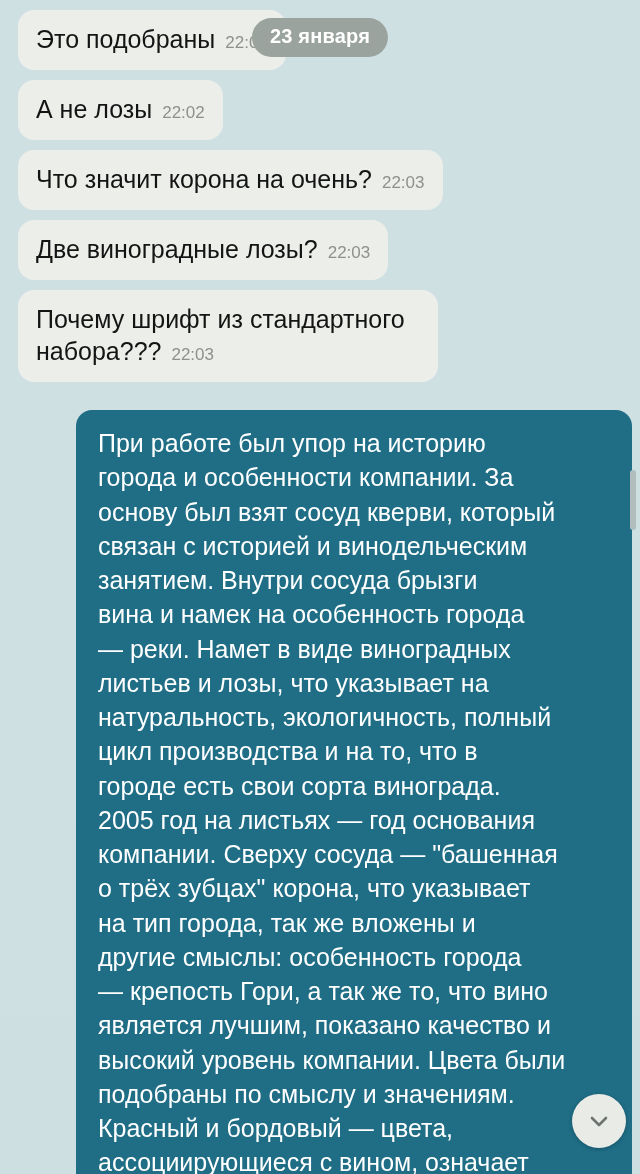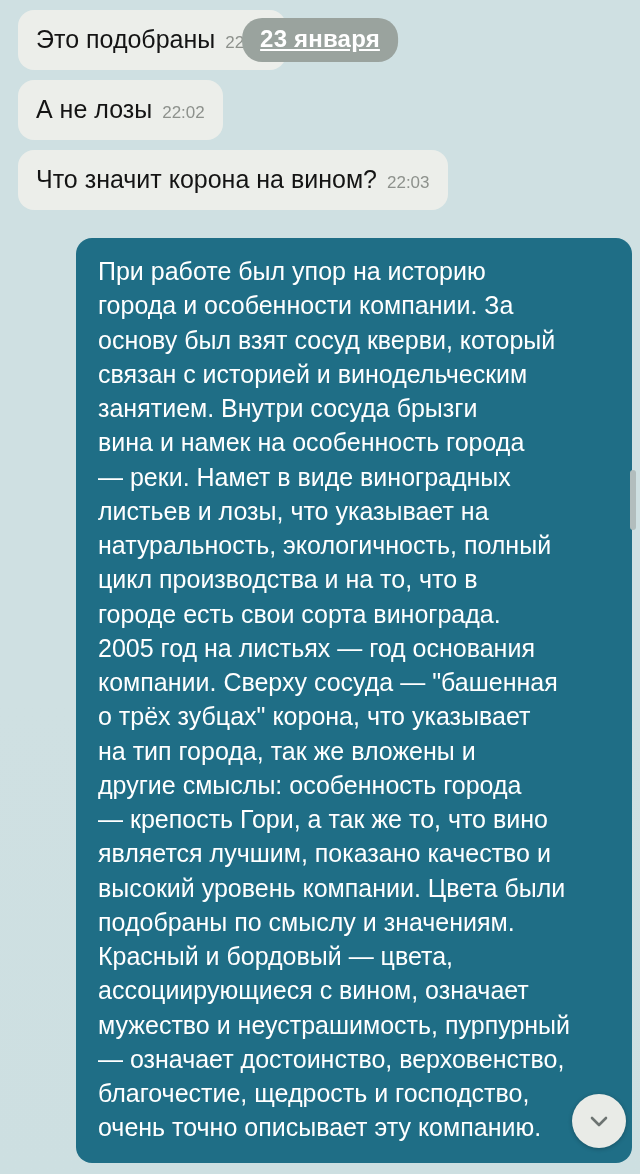--- a/index.html
+++ b/index.html
@@ -19,27 +19,26 @@
     background: linear-gradient(180deg, #cfe0e2 0%, #cfe0e2 60%, #cddfe1 100%);
     overflow: hidden;
   }
   .date-badge {
     position: absolute;
     top: 18px;
     left: 50%;
     transform: translateX(-50%);
     background: #9aa39e;
     color: #ffffff;
-    font-size: 24px;
+    font-size: 20px;
     font-weight: bold;
     padding: 7px 18px 9px 18px;
     border-radius: 20px;
     z-index: 5;
     letter-spacing: 0.2px;
-    text-decoration: underline;
   }
   .msg-list {
     position: relative;
     padding: 10px 0 0 0;
   }
   .bubble {
     position: relative;
     background: #eceeea;
     border-radius: 16px;
     padding: 13px 18px 15px 18px;
@@ -130,25 +129,35 @@
     </div>
 
     <div class="row">
       <div class="bubble">
         <span class="text">А не лозы</span><span class="time">22:02</span>
       </div>
     </div>
 
     <div class="row">
       <div class="bubble">
-        <span class="text">Что значит корона на вином?</span><span class="time">22:03</span>
-      </div>
-    </div>
-
-
+        <span class="text">Что значит корона на очень?</span><span class="time">22:03</span>
+      </div>
+    </div>
+
+    <div class="row">
+      <div class="bubble">
+        <span class="text">Две виноградные лозы?</span><span class="time">22:03</span>
+      </div>
+    </div>
+
+    <div class="row">
+      <div class="bubble" style="max-width:420px;">
+        <span class="text">Почему шрифт из стандартного набора???</span><span class="time">22:03</span>
+      </div>
+    </div>
 
     <div class="outgoing-wrap">
       <div class="bubble-out">При работе был упор на историю
 города и особенности компании. За
 основу был взят сосуд кверви, который
 связан с историей и винодельческим
 занятием. Внутри сосуда брызги
 вина и намек на особенность города
 — реки. Намет в виде виноградных
 листьев и лозы, что указывает на

